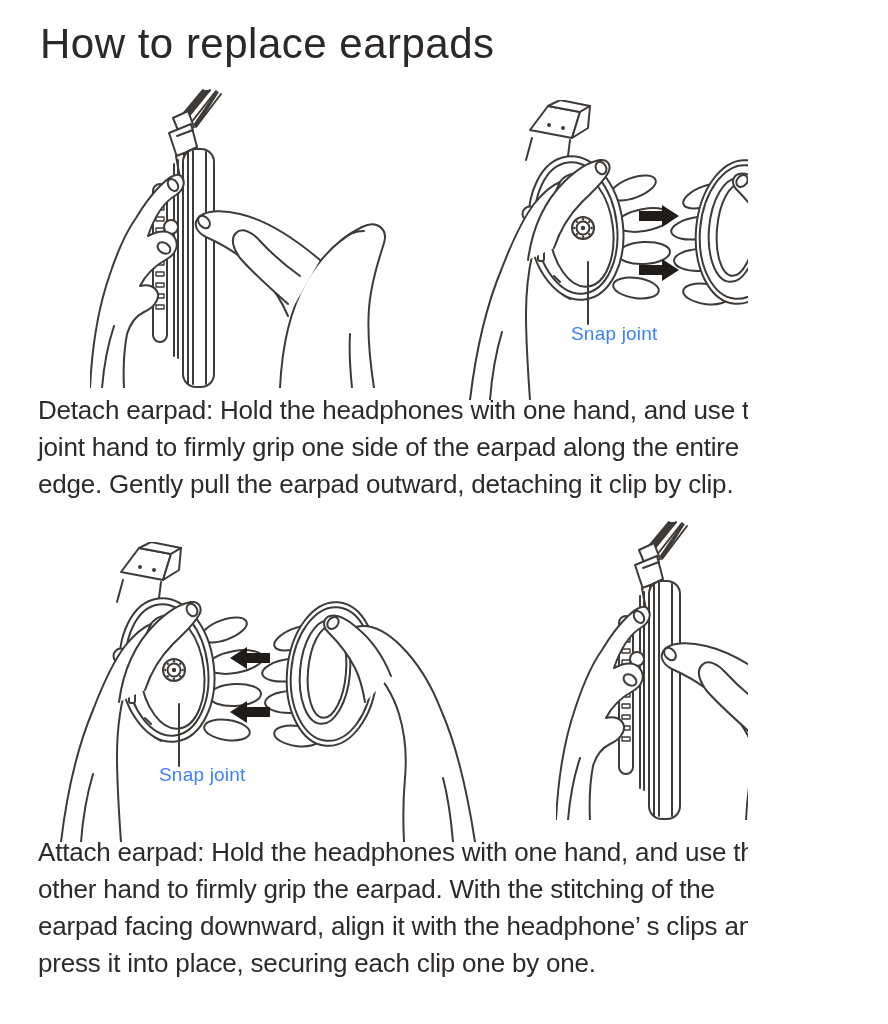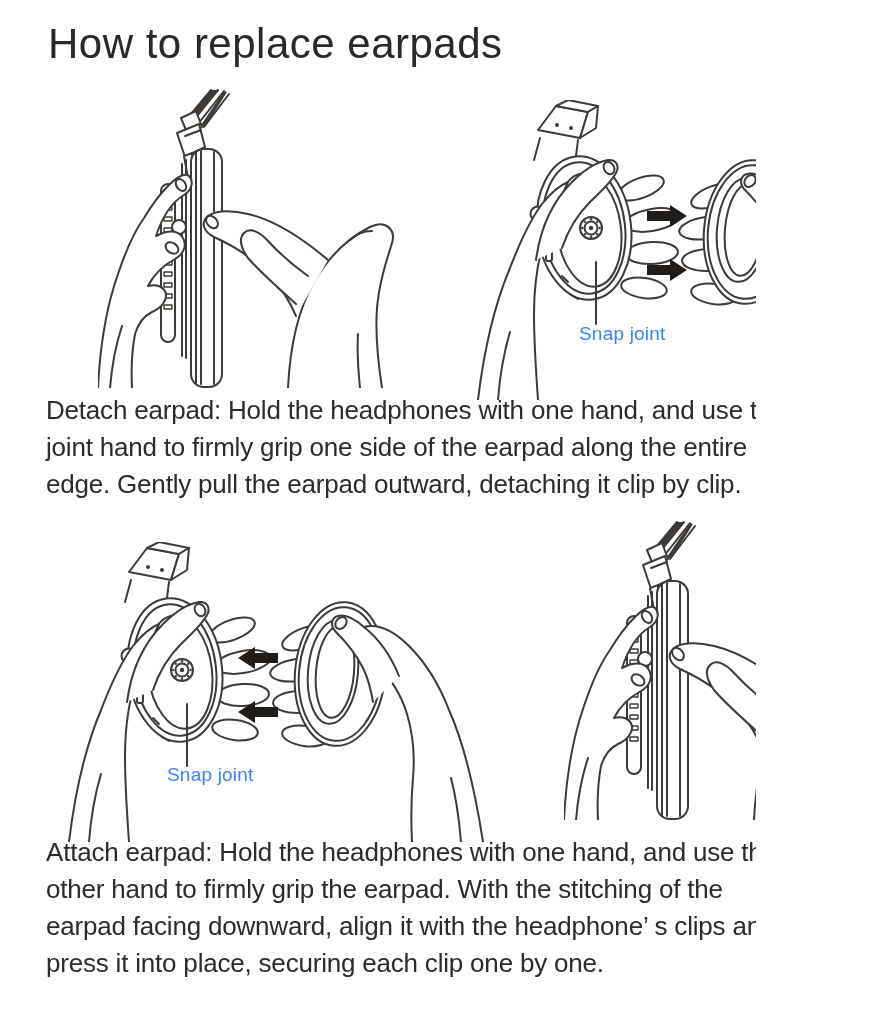--- a/index.html
+++ b/index.html
@@ -2,21 +2,20 @@
 <html><head>
 <meta charset="utf-8">
 <style>
   * { margin:0; padding:0; box-sizing:border-box; }
   html,body { background:#ffffff; }
   .page {
     position:relative; width:748px; height:1024px;
     background:#ffffff; overflow:hidden;
     font-family:"Liberation Sans", sans-serif;
     color:#2d2a28;
-    margin-left:8px;
   }
   .title {
     position:absolute; left:40px; top:20px;
     font-size:42px; font-weight:400; letter-spacing:0.5px;
     color:#2b2826; white-space:nowrap;
   }
   .para {
     position:absolute; left:38px; width:830px;
     font-size:26px; line-height:37px; letter-spacing:-0.2px;
     color:#2d2a28; white-space:pre-line;

